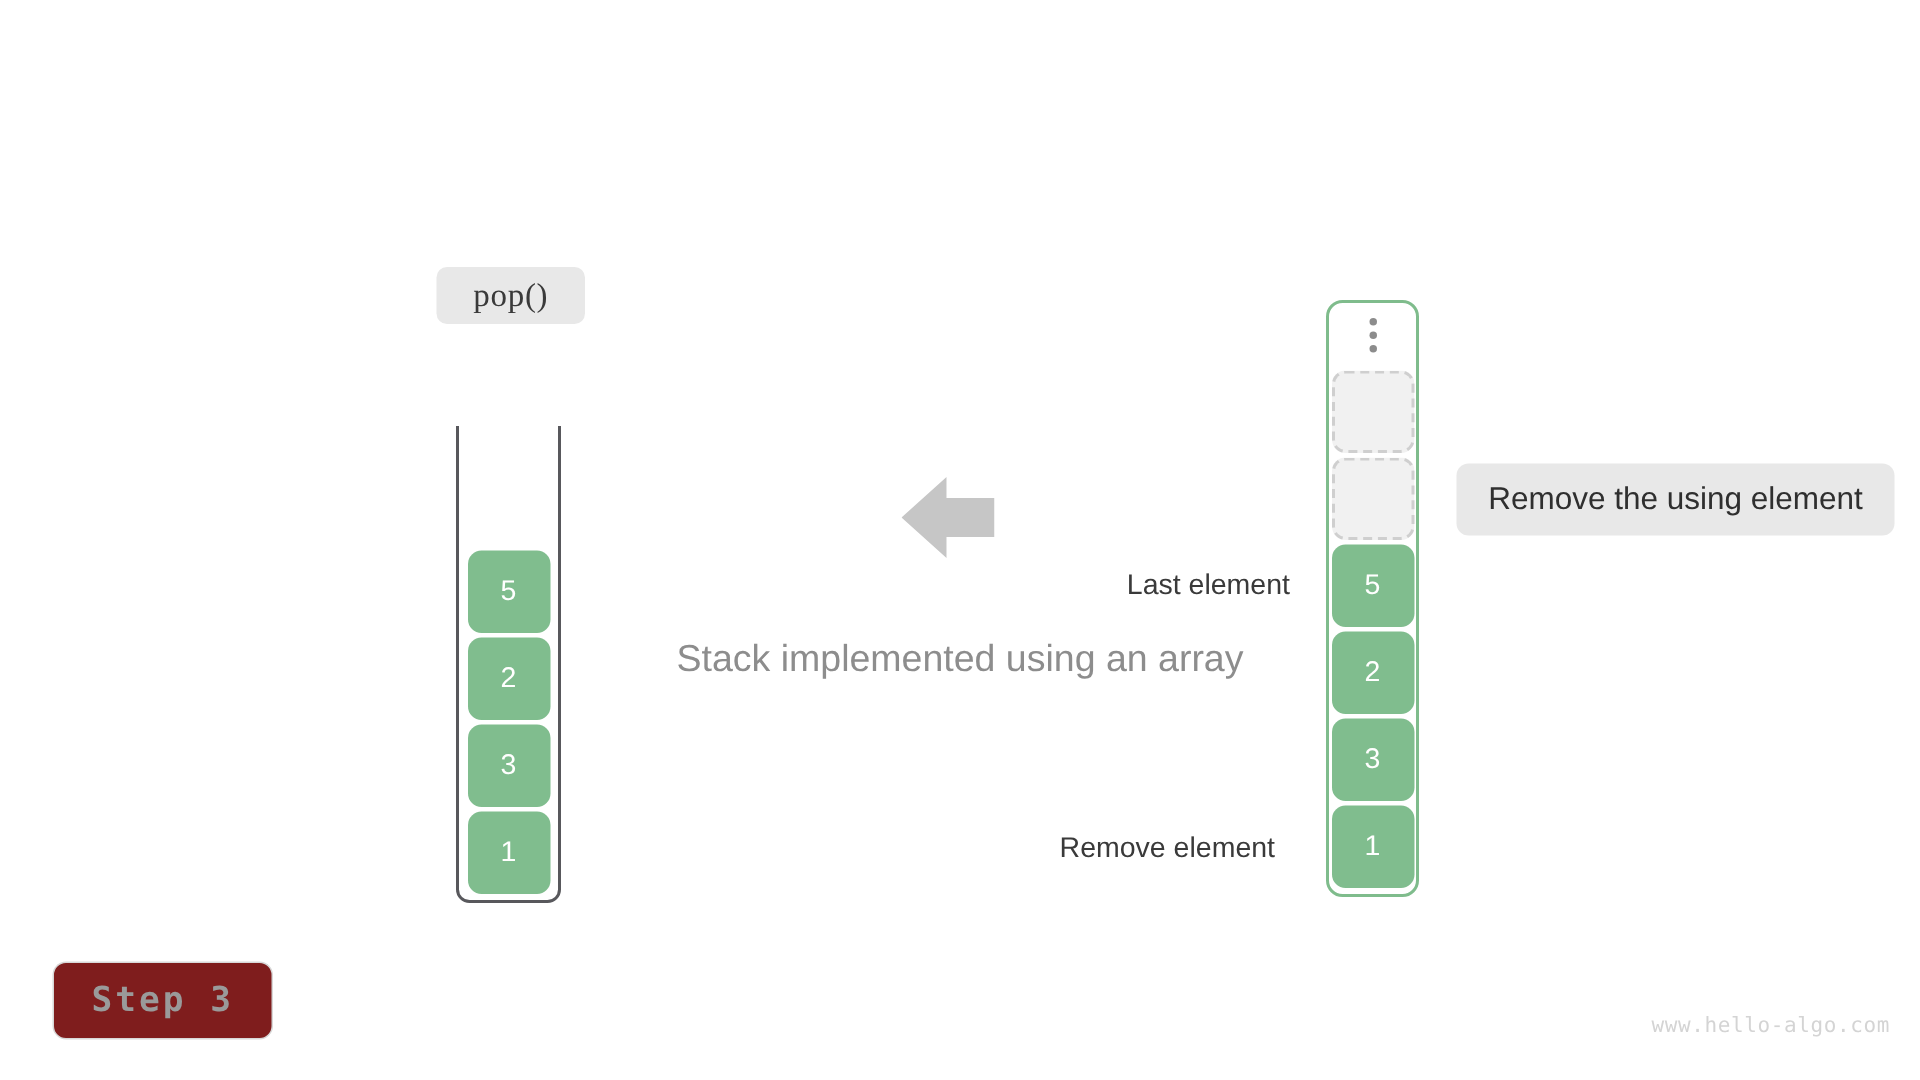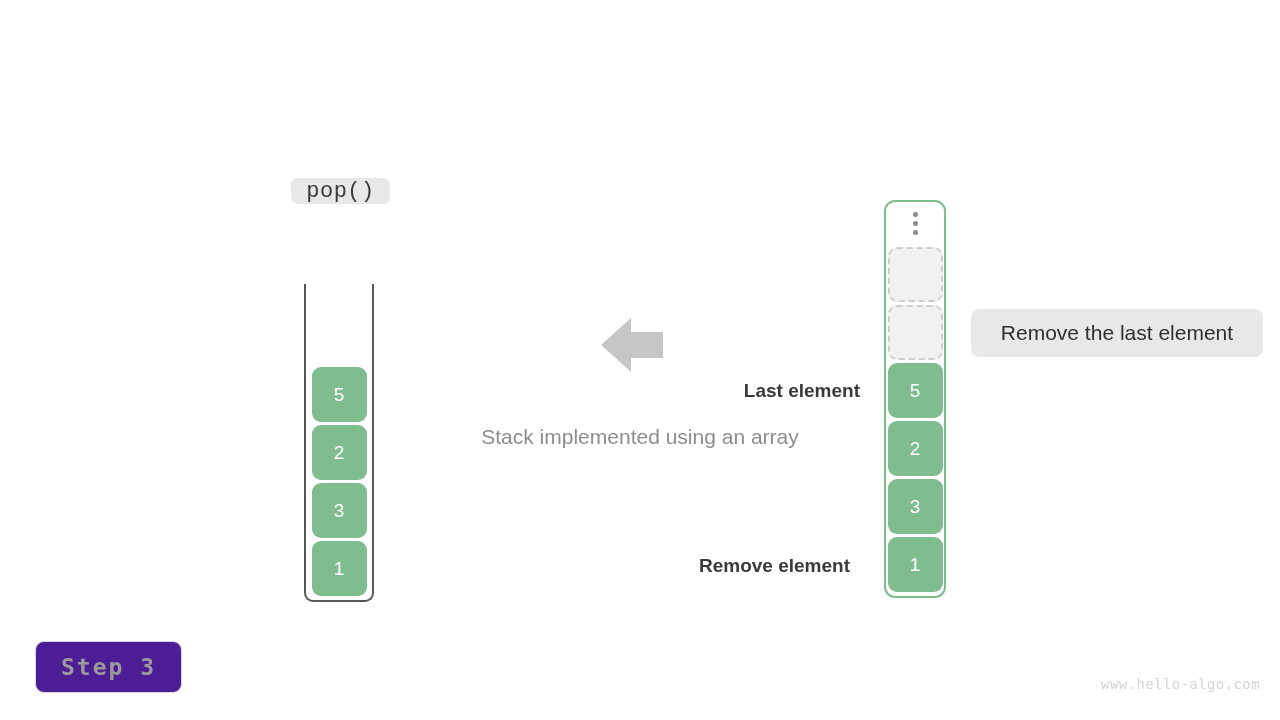--- a/index.html
+++ b/index.html
@@ -26,22 +26,22 @@
     justify-content: center;
     color: #3c3c3c;
     box-sizing: border-box;
   }
 
   
   #op-label {
     left: 291px;
     top: 178px;
     width: 99px;
-    height: 26px;
-    font-family: Liberation Mono, monospace;
+    height: 38px;
+    font-family: Liberation Serif, serif;
     font-size: 22px;
     letter-spacing: 0.5px;
     color: #3a3a3a;
   }
 
   
   #annotation {
     left: 971px;
     top: 309px;
     width: 292px;
@@ -53,21 +53,21 @@
 
   
   #step-badge {
     position: absolute;
     left: 35px;
     top: 641px;
     width: 147px;
     height: 52px;
     border: 1px solid #d8d8d8;
     border-radius: 9px;
-    background: #4c1d95;
+    background: #7f1d1d;
     display: flex;
     align-items: center;
     justify-content: center;
     font-family: "DejaVu Sans Mono", "Liberation Mono", monospace;
     font-size: 23px;
     font-weight: bold;
     letter-spacing: 2px;
     color: #9a9a9a;
     box-sizing: border-box;
   }
@@ -83,21 +83,21 @@
     letter-spacing: 0.4px;
   }
 
   
   #caption {
     position: absolute;
     left: 440px;
     top: 425px;
     width: 400px;
     text-align: center;
-    font-size: 21px;
+    font-size: 25px;
     color: #8d8d8d;
   }
 
   
   #arrow {
     position: absolute;
     left: 601px;
     top: 318px;
     width: 62px;
     height: 54px;
@@ -186,21 +186,21 @@
   .cell.empty {
     background: #f1f1f1;
     border: 2px dashed #cfcfcf;
     color: transparent;
   }
 
   
   .side-label {
     position: absolute;
     font-size: 19px;
-    font-weight: bold;
+    font-weight: normal;
     color: #3a3a3a;
     text-align: right;
     white-space: nowrap;
   }
   #label-last  { left: 660px; top: 380px; width: 200px; }
   #label-first { left: 650px; top: 555px; width: 200px; }
 </style>
 </head>
 <body>
 
@@ -235,17 +235,17 @@
   <div id="array-slots">
     <div class="cell empty"></div>
     <div class="cell empty"></div>
     <div class="cell filled">5</div>
     <div class="cell filled">2</div>
     <div class="cell filled">3</div>
     <div class="cell filled">1</div>
   </div>
 </div>
 
-<div class="chip" id="annotation">Remove the last element</div>
+<div class="chip" id="annotation">Remove the using element</div>
 
 <div id="step-badge">Step 3</div>
 
 <div id="watermark">www.hello-algo.com</div>
 
 </body></html>

